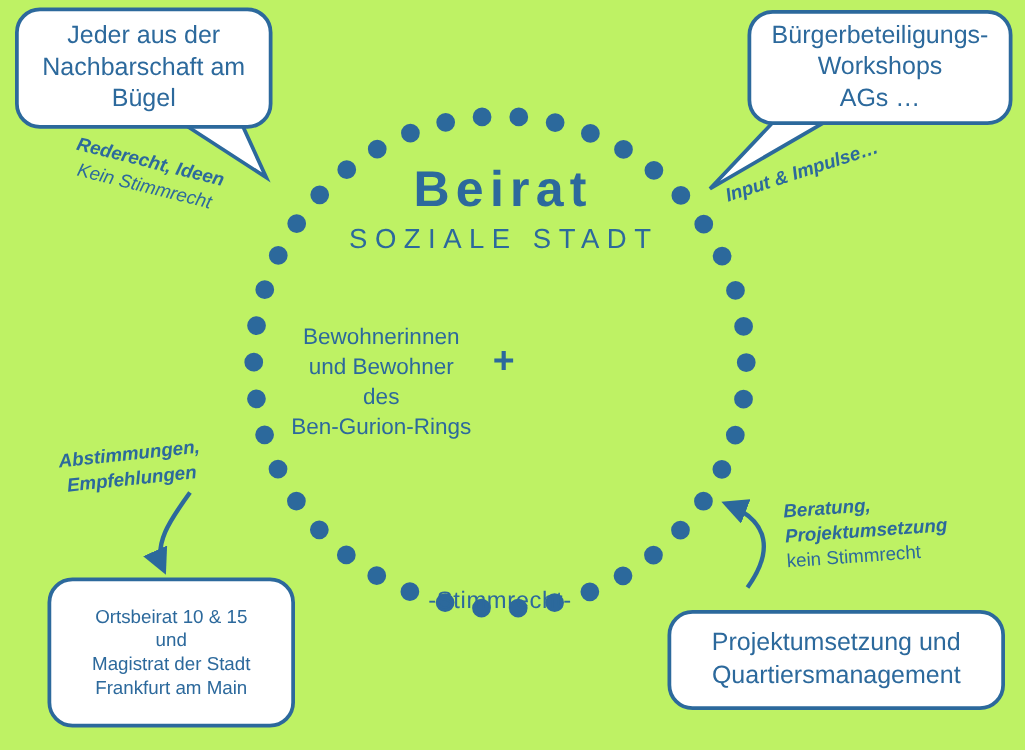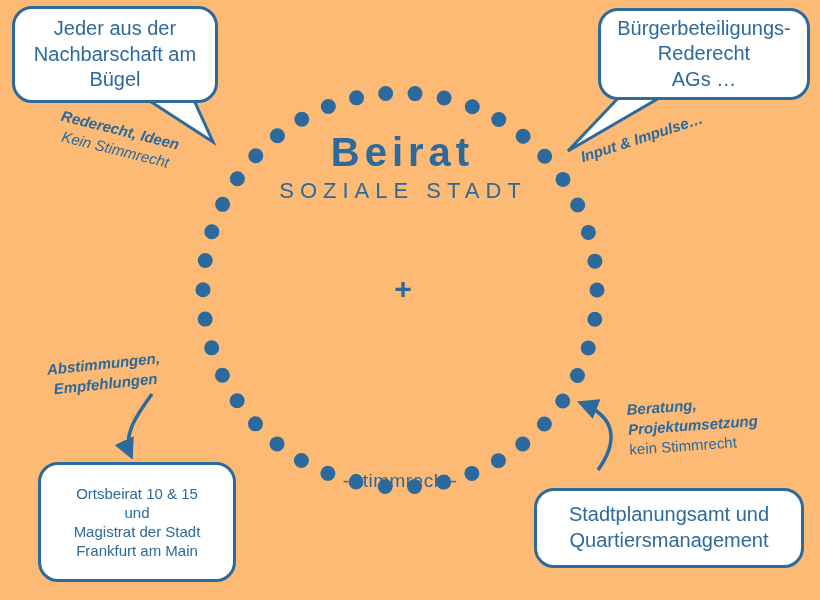--- a/index.html
+++ b/index.html
@@ -1,19 +1,19 @@
 <!DOCTYPE html>
 <html style="--accent: #2c699c;"><head>
 <meta charset="utf-8">
 <style>
   :root { --accent:#2c699c; }
   * { margin:0; padding:0; box-sizing:border-box; }
   html, body { width:820px; height:600px; }
   body { font-family:"Liberation Sans", sans-serif; background:#ffffff; color:var(--accent); }
-  .canvas { position:relative; width:820px; height:600px; overflow:hidden; background:#fdba74; }
+  .canvas { position:relative; width:820px; height:600px; overflow:hidden; background:#bef264; }
 
   svg.layer { position:absolute; left:0; top:0; width:820px; height:600px; }
   .tail  { fill:#fff; stroke:var(--accent); stroke-width:3; }
   .dots  { fill:none; stroke:var(--accent); stroke-width:15; stroke-linecap:round; stroke-dasharray:0 29.47; }
   .arrow { fill:none; stroke:var(--accent); stroke-width:3.5; }
   .accent-fill { fill:var(--accent); }
 
   .pre { white-space:pre-line; }
 
   .bubble { position:absolute; background:#fff; border:3px solid var(--accent); border-radius:20px;
@@ -66,39 +66,43 @@
   </svg>
 
   <div class="bubble" id="bubble-top-left">
     <div class="txt pre">Jeder aus der
 Nachbarschaft am
 Bügel</div>
   </div>
 
   <div class="bubble" id="bubble-top-right">
     <div class="txt pre">Bürgerbeteiligungs-
-Rederecht
+Workshops
 AGs …</div>
   </div>
 
   <div class="bubble" id="bubble-bottom-left">
     <div class="txt pre">Ortsbeirat 10 &amp; 15
 und
 Magistrat der Stadt
 Frankfurt am Main</div>
   </div>
 
   <div class="bubble" id="bubble-bottom-right">
-    <div class="txt pre">Stadtplanungsamt und
+    <div class="txt pre">Projektumsetzung und
 Quartiersmanagement</div>
   </div>
 
   <div class="center-text" id="center-title">Beirat</div>
   <div class="center-text" id="center-sub1">SOZIALE STADT</div>
 
+  <div class="group pre" id="group-left">Bewohnerinnen
+und Bewohner
+des
+Ben-Gurion-Rings</div>
   <div id="plus-sign">+</div>
 
   <div id="center-voting">-Stimmrecht-</div>
 
   <div class="note" id="note-top-left">
     <div class="bold pre">Rederecht, Ideen</div>
     <div class="normal pre">Kein Stimmrecht</div>
   </div>
 
   <div class="note" id="note-top-right">

